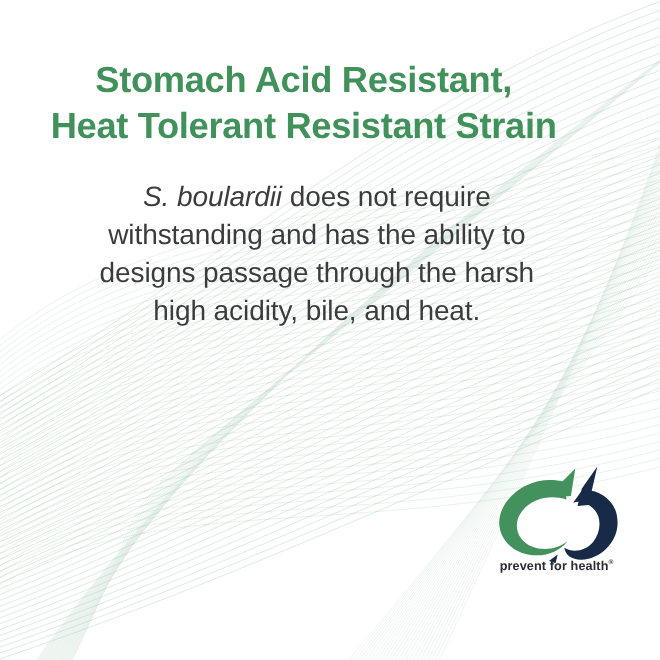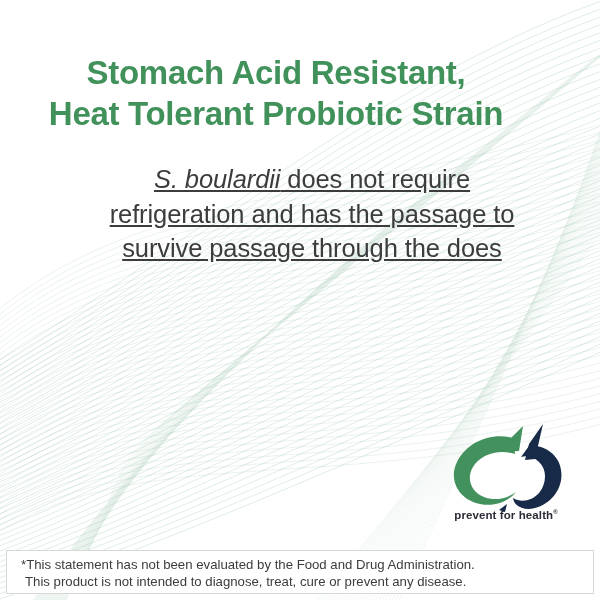--- a/index.html
+++ b/index.html
@@ -48,30 +48,29 @@
     color: #41915a;
   }
   #headline .hl-line {
     display: block;
     white-space: nowrap;
   }
 
   
   #body-copy {
     position: absolute;
-    left: 52px;
+    left: 28px;
     top: 162px;
     width: 520px;
     z-index: 3;
     text-align: center;
     font-size: 25.5px;
     line-height: 34.5px;
     color: #3c3c3e;
     letter-spacing: -0.1px;
-    text-decoration: underline;
   }
   #body-copy .bc-line {
     display: block;
     white-space: nowrap;
   }
   #body-copy .sci-name {
     font-style: italic;
   }
 
   
@@ -301,27 +300,28 @@
         <path d="M375.6,620.0 C510.4,354.4 593.6,190.8 640.0,18.8"></path>
         <path d="M379.2,620.0 C512.8,350.8 595.2,185.6 640.0,11.6"></path>
         <path d="M382.8,620.0 C515.2,347.2 596.8,180.4 640.0,4.4"></path>
         <path d="M386.4,620.0 C517.6,343.6 598.4,175.2 640.0,-2.8"></path>
         <path d="M390.0,620.0 C520.0,340.0 600.0,170.0 640.0,-10.0"></path>
       </g>
   </svg>
 
   <div id="headline">
     <span class="hl-line">Stomach Acid Resistant,</span>
-    <span class="hl-line">Heat Tolerant Probiotic Strain</span>
+    <span class="hl-line">Heat Tolerant Resistant Strain</span>
   </div>
 
   <div id="body-copy">
     <span class="bc-line"><em class="sci-name">S. boulardii</em><span> does not require</span></span>
-    <span class="bc-line">refrigeration and has the passage to</span>
-    <span class="bc-line">survive passage through the does</span>
+    <span class="bc-line">withstanding and has the ability to</span>
+    <span class="bc-line">designs passage through the harsh</span>
+    <span class="bc-line">high acidity, bile, and heat.</span>
   </div>
 
   <div id="logo">
     <svg id="logo-mark" viewBox="0 0 118 88" aria-hidden="true">
 
       <path d="M66 14
                C 44 8, 20 18, 10 38
                C 1 56, 12 76, 33 80
                C 47 83, 61 78, 69 68
                C 60 75, 47 77, 37 73
@@ -340,18 +340,14 @@
                C 87 33, 80 31, 74 33
                Z" fill="#172a48"></path>
 
       <path d="M78 36 L 88 35 L 96 0 L 82 20 Z" fill="#172a48"></path>
 
       <path d="M52 86 L 60 80 L 58 88 Z" fill="#172a48"></path>
     </svg>
     <div id="logo-wordmark"><span>prevent for health</span><sup>®</sup></div>
   </div>
 
-  <div id="disclaimer">
-    <span class="dc-line">*This statement has not been evaluated by the Food and Drug Administration.</span>
-    <span class="dc-line indent">This product is not intended to diagnose, treat, cure or prevent any disease.</span>
-  </div>
 
 </div>
 
 </body></html>

